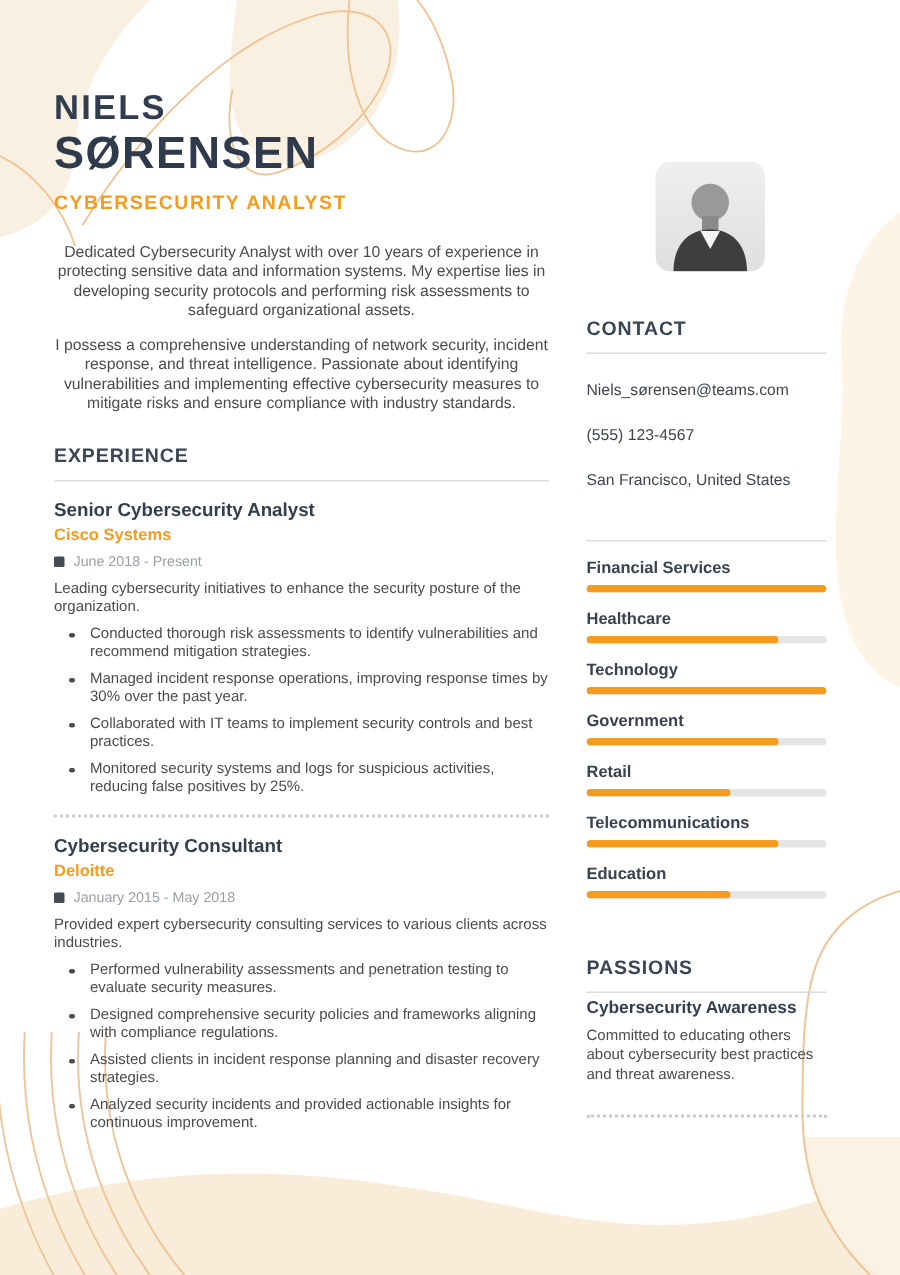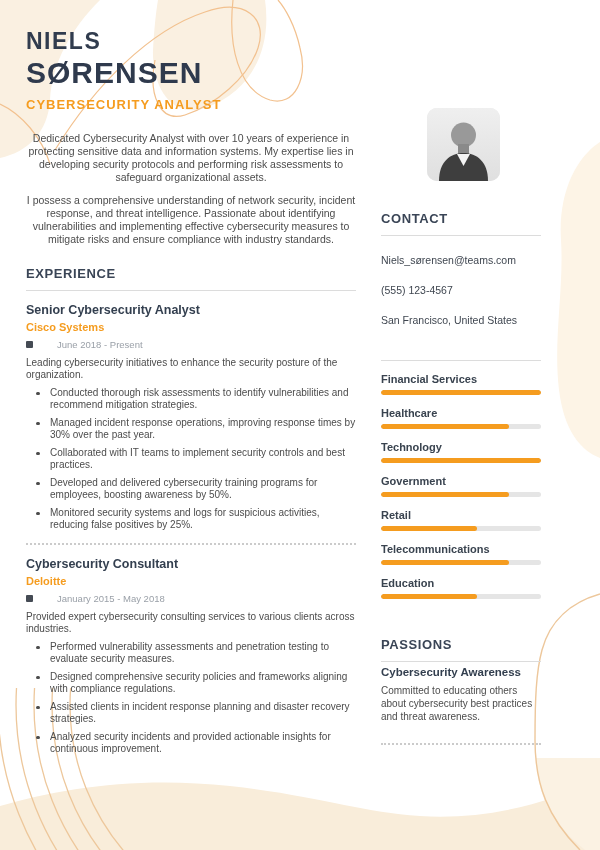--- a/index.html
+++ b/index.html
@@ -3,21 +3,21 @@
 <meta charset="utf-8">
 <style>
   html,body{margin:0;padding:0;}
   body{
     width:600px;height:850px;overflow:hidden;background:#ffffff;
     font-family:"Liberation Sans", sans-serif;
   }
   .page{position:relative;width:600px;height:850px;overflow:hidden;background:#fff;}
   .decor{position:absolute;left:0;top:0;width:600px;height:850px;z-index:0;pointer-events:none;}
   .content{position:relative;z-index:1;display:flex;}
-  .col-left{width:330px;margin-left:26px;padding-top:28px;}
+  .col-left{width:330px;margin-left:36px;padding-top:58px;}
   .col-right{width:160px;margin-left:25px;padding-top:108px;}
 
   
   .first-name{font-size:23px;font-weight:600;color:#313C4E;letter-spacing:1.5px;line-height:1.15;}
   .last-name{font-size:30px;font-weight:800;color:#2F3A4D;letter-spacing:1px;line-height:1.15;margin-top:2px;}
   .job-title{margin-top:6px;font-size:13px;font-weight:700;color:#F59C1F;letter-spacing:1px;}
 
   
   .summary{margin-top:20px;text-align:center;}
   .summary p{margin:0 0 10px;font-size:10.5px;line-height:13px;color:#4c4c4c;}
@@ -25,21 +25,21 @@
   
   .sec-h{margin:0;font-size:13px;font-weight:800;color:#3A4556;letter-spacing:0.6px;white-space:nowrap;}
   .rule{height:1px;background:#dcdcdc;margin-top:9px;}
   .dotted{border-top:2px dotted #cbcbcb;margin-top:11px;}
 
   
   .experience{margin-top:20px;}
   .job{margin-top:12px;}
   .job h3{margin:0;font-size:12.5px;font-weight:800;color:#333F4F;}
   .company{margin-top:4px;font-size:11px;font-weight:700;color:#F59C1F;}
-  .date-row{margin-top:6px;display:flex;align-items:center;gap:24px;font-size:9.5px;color:#9aa0a8;}
+  .date-row{margin-top:6px;display:flex;align-items:center;gap:6px;font-size:9.5px;color:#9aa0a8;}
   .cal{width:7px;height:7px;background:#454b54;border-radius:1px;flex:0 0 auto;}
   .desc{margin:7px 0 0;font-size:10px;line-height:12.5px;color:#4c4c4c;}
   .job ul{margin:5px 0 0;padding:0;list-style:none;}
   .job li{position:relative;padding-left:24px;margin-bottom:5px;font-size:10px;line-height:12.5px;color:#4c4c4c;}
   .job li::before{content:"";position:absolute;left:10px;top:5px;width:3.5px;height:3.5px;border-radius:50%;background:#4c4c4c;}
 
   
   .photo{width:73px;height:73px;border-radius:10px;overflow:hidden;margin-left:46px;background:#ebebeb;}
   .photo svg{display:block;}
   .contact{margin-top:30px;}
@@ -113,21 +113,20 @@
           <div class="company">Cisco Systems</div>
           <div class="date-row">
             <span class="cal"></span>
             <span>June 2018 - Present</span>
           </div>
           <p class="desc">Leading cybersecurity initiatives to enhance the security posture of the organization.</p>
           <ul>
             <li>Conducted thorough risk assessments to identify vulnerabilities and recommend mitigation strategies.</li>
             <li>Managed incident response operations, improving response times by 30% over the past year.</li>
             <li>Collaborated with IT teams to implement security controls and best practices.</li>
-            <li>Developed and delivered cybersecurity training programs for employees, boosting awareness by 50%.</li>
             <li>Monitored security systems and logs for suspicious activities, reducing false positives by 25%.</li>
           </ul>
         </article>
 
         <div class="dotted"></div>
 
         <article class="job">
           <h3>Cybersecurity Consultant</h3>
           <div class="company">Deloitte</div>
           <div class="date-row">

